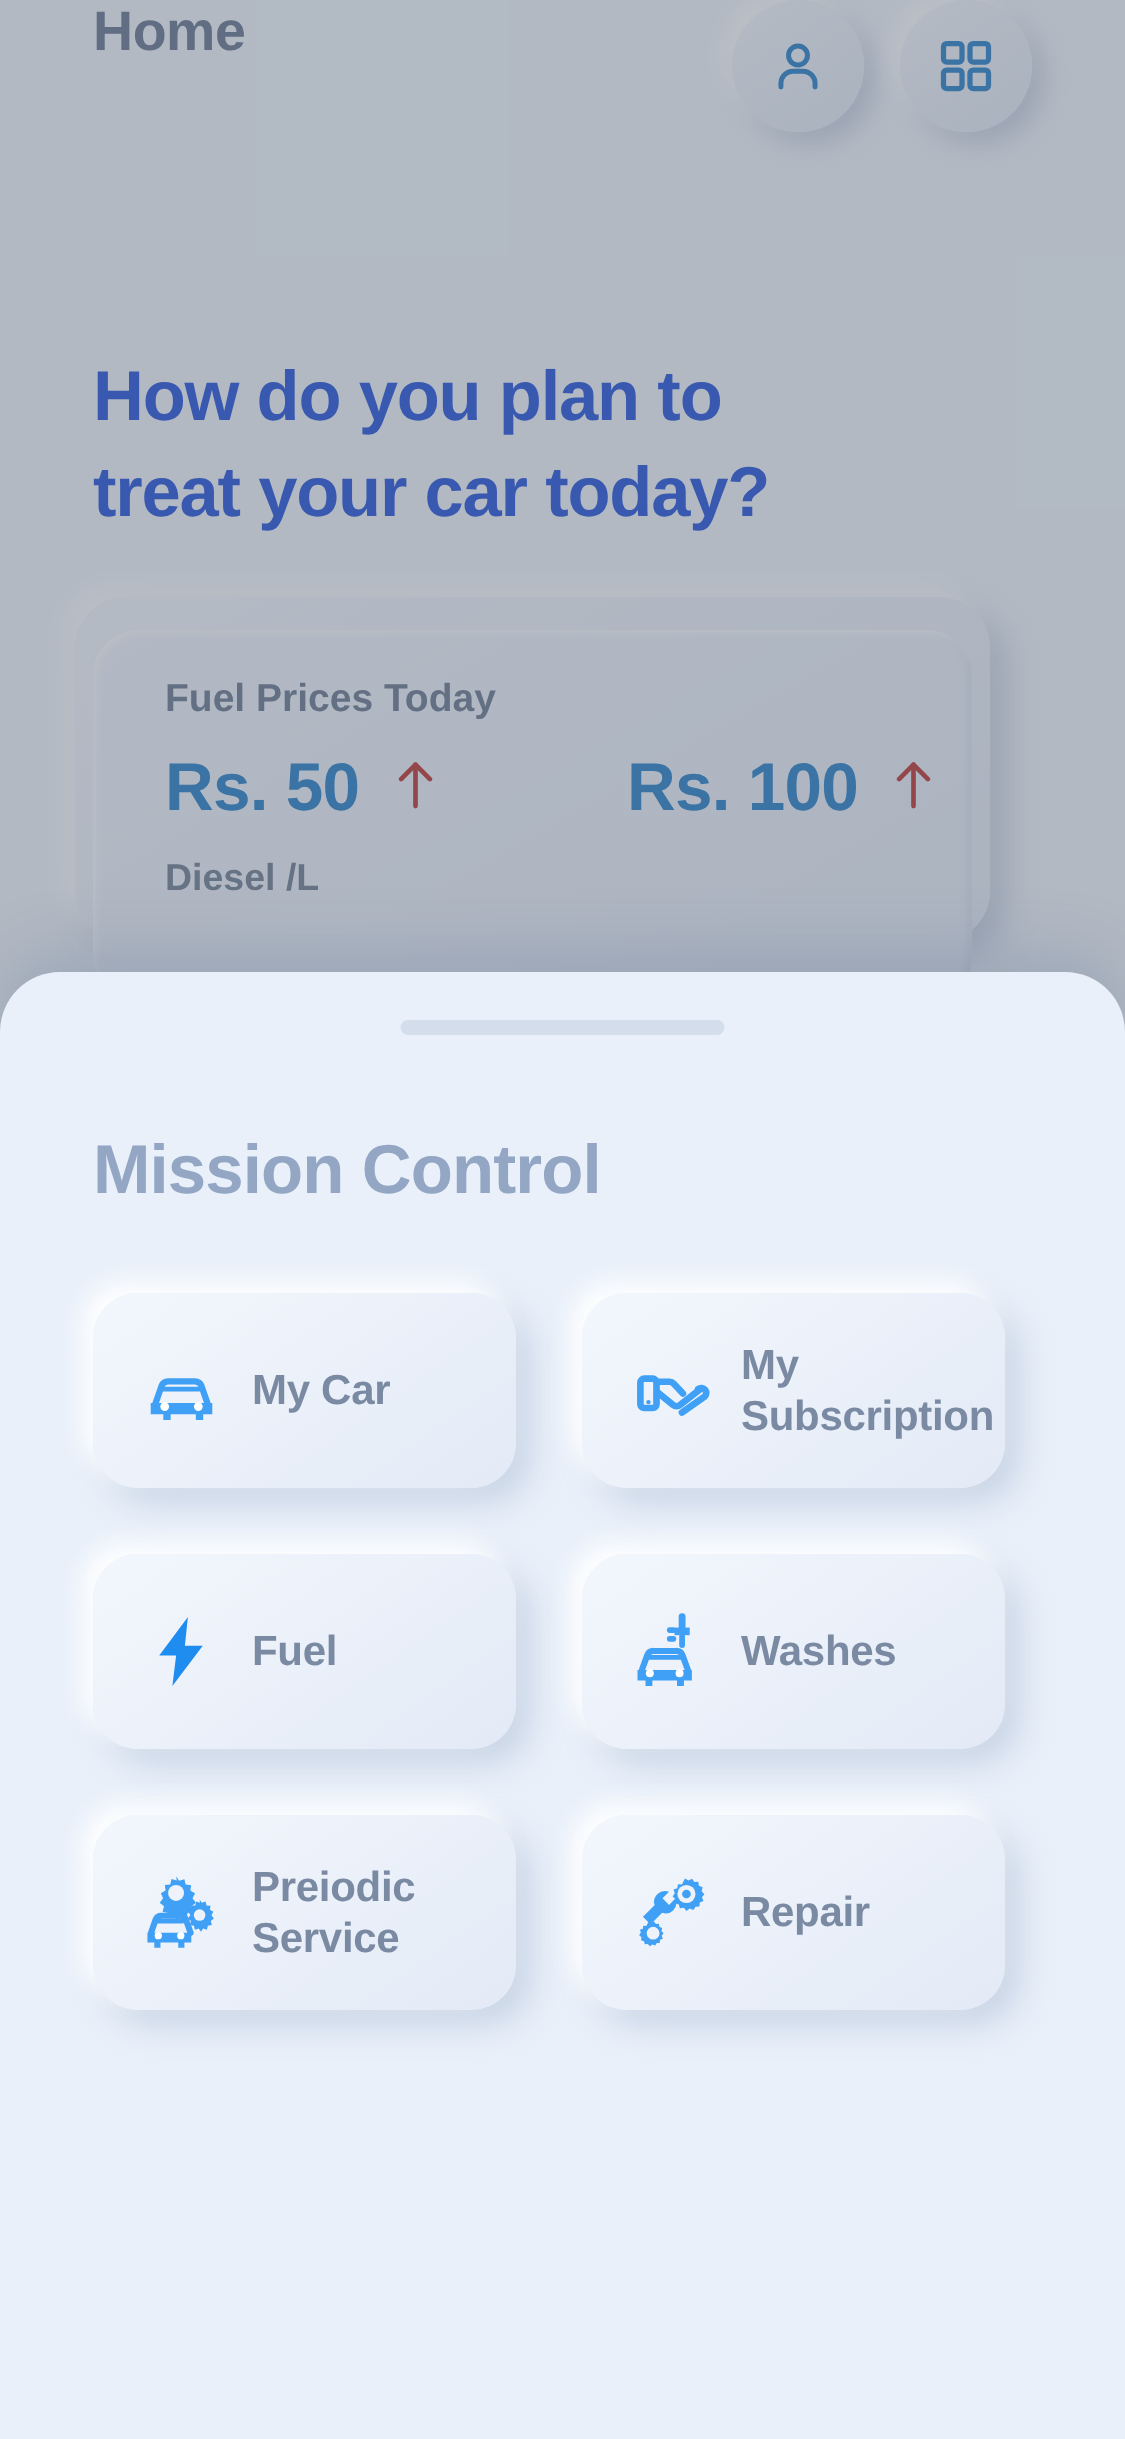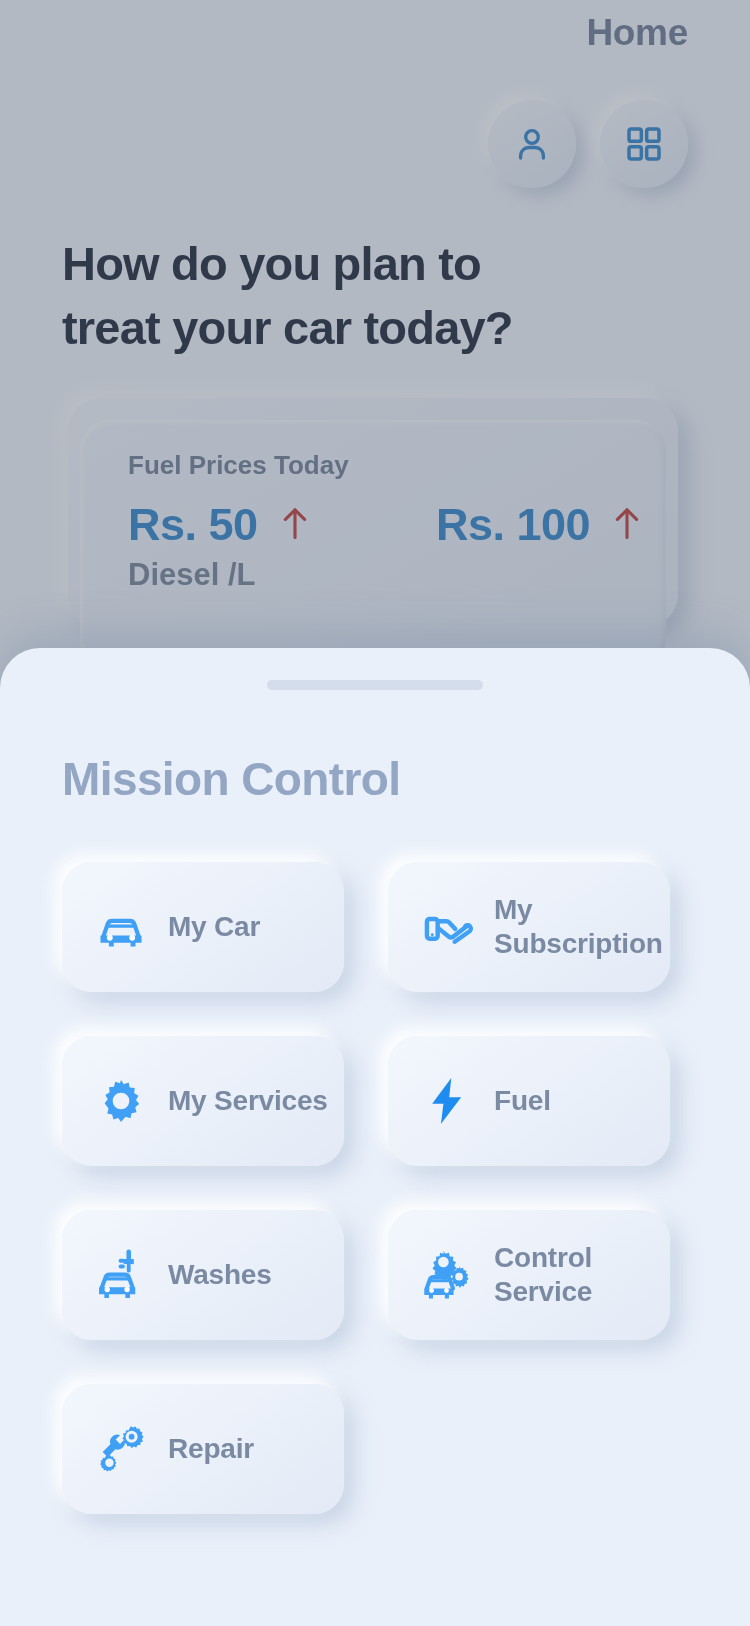--- a/index.html
+++ b/index.html
@@ -28,24 +28,23 @@
     position:absolute; left:0; top:0; right:0; height:700px;
     background:rgba(96,106,118,0.42);
     z-index:5;
     pointer-events:none;
   }
 
   
   .header {
     position:absolute;
     left:0; top:0; width:750px; height:200px;
-    display:flex; align-items:flex-end;
-    padding:12px 62px;
+    display:flex; align-items:flex-start;
+    padding:0 62px;
     z-index:3;
-    flex-direction:column;
   }
   .header-title {
     font-size:37px;
     font-weight:bold;
     color:#62718a;
     letter-spacing:-0.3px;
     flex:1;
   }
   .header-actions {
     display:flex; align-items:center; gap:24px;
@@ -65,28 +64,28 @@
   
   .hero {
     position:absolute;
     left:62px; top:232px; width:600px;
     z-index:3;
   }
   .hero-line {
     font-size:47px;
     line-height:64px;
     font-weight:bold;
-    color:#0f172a;
+    color:#1d4ed8;
     letter-spacing:-0.8px;
   }
 
   
   .fuel-wrap {
     position:absolute;
-    left:68px; top:398px; width:610px; height:230px;
+    left:50px; top:398px; width:610px; height:230px;
     z-index:3;
   }
   .fuel-outer {
     position:absolute; inset:0;
     border-radius:34px;
     background:linear-gradient(150deg,#f1f5fc,#e2e9f4);
     box-shadow: -8px -8px 16px rgba(255,255,255,0.8),
                  10px 10px 22px rgba(140,158,185,0.45);
   }
   .fuel-inner {
@@ -110,22 +109,22 @@
   }
   .fuel-price {
     font-size:45px;
     font-weight:bold;
     color:#1f7ac4;
     letter-spacing:-0.5px;
     white-space:nowrap;
   }
   .arrow-up { display:block; }
   .fuel-label {
-    margin-top:6px;
-    font-size:31px;
+    margin-top:20px;
+    font-size:25px;
     font-weight:bold;
     color:#6b7a90;
   }
 
   
   .sheet {
     position:absolute;
     left:0; top:648px; width:750px; height:978px;
     background:#e9f0fa;
     border-radius:40px 40px 0 0;
@@ -283,29 +282,20 @@
             <rect x="3.4" y="8.6" width="4.6" height="8.4" rx="1.1"></rect>
             <circle cx="5.7" cy="15.3" r="0.62" fill="#3fa0f5" stroke="none"></circle>
             <path d="M8.4 9.5h3.3a1.7 1.7 0 0 1 1.25.55l2.6 2.8"></path>
             <path d="M8.4 12.6l4.3 3.5c.6.5 1.45.5 2.05 0l5.4-4.2"></path>
             <path d="M19.9 11.6c.6-.5 1.5-.42 2 .2s.4 1.5-.22 2l-6.4 4.5"></path>
           </svg>
         </span>
         <span class="tile-label">My Subscription</span>
       </button>
 
-      <button class="tile">
-        <span class="tile-icon">
-          <svg width="50" height="50" viewBox="0 0 24 24" fill="#3fa0f5" stroke="none">
-            <path d="M12 1.9l1.35 2.0 2.3-.75.55 2.35 2.4.25-.3 2.4 2.05 1.3-1.15 2.12 1.5 1.9-1.85 1.55.6 2.35-2.35.55-.6 2.35-2.3-.75L12 22.1l-1.35-2.0-2.3.75-.6-2.35-2.35-.55.6-2.35L4.15 13.1l1.5-1.9L4.5 9.08 6.55 7.78l-.3-2.4 2.4-.25.55-2.35 2.3.75z"></path>
-            <circle cx="12" cy="12" r="4.0" fill="#eef3fb"></circle>
-          </svg>
-        </span>
-        <span class="tile-label">My Services</span>
-      </button>
 
       <button class="tile">
         <span class="tile-icon">
           <svg width="54" height="54" viewBox="0 0 24 24" fill="#1f8cf0" stroke="none">
             <path d="M13.9 1.8L5.4 13.2h5.0L9.3 22.2l9.0-11.9h-5.3z"></path>
           </svg>
         </span>
         <span class="tile-label">Fuel</span>
       </button>
 
@@ -333,21 +323,21 @@
             <circle cx="10.5" cy="6.6" r="2.2" fill="#eef3fb" stroke="none"></circle>
             <path d="M17.0 8.4l.6.9 1.05-.32.25 1.07 1.08.1-.14 1.08.94.57-.52.97.69.87-.87.72.29 1.07-1.08.25-.29 1.07-1.04-.32-.6.9-.61-.9-1.04.32-.29-1.07-1.08-.25.29-1.07-.87-.72.69-.87-.52-.97.94-.57-.14-1.08 1.08-.1.25-1.07 1.04.32z" fill="#3fa0f5" stroke="none"></path>
             <circle cx="17.0" cy="12.7" r="1.6" fill="#eef3fb" stroke="none"></circle>
             <path d="M2.6 17.6h12.1v2.7h-1.9v1.4h-1.7v-1.4H6.2v1.4H4.5v-1.4H2.6z" fill="#3fa0f5" stroke="none"></path>
             <path d="M3.6 17.6l1.25-3.6a1.7 1.7 0 0 1 1.6-1.1h5.2a1.7 1.7 0 0 1 1.6 1.1l1.25 3.6"></path>
             <path d="M5.0 14.4h7.3" stroke-width="1.3"></path>
             <circle cx="5.6" cy="18.4" r="1.0" fill="#ffffff" stroke="none"></circle>
             <circle cx="11.8" cy="18.4" r="1.0" fill="#ffffff" stroke="none"></circle>
           </svg>
         </span>
-        <span class="tile-label">Control Service</span>
+        <span class="tile-label">Preiodic Service</span>
       </button>
 
       <button class="tile">
         <span class="tile-icon">
           <svg width="58" height="58" viewBox="0 0 24 24" fill="none" stroke="#3fa0f5" stroke-width="1.7" stroke-linecap="round" stroke-linejoin="round">
             <path d="M16.0 2.6l.95.55 1.0-.48.62.93 1.1-.07.18 1.1 1.02.42-.27 1.08.75.81-.68.88.42 1.03-1.03.42-.07 1.1-1.1.02-.56.95-1.02-.42-.9.64-.72-.84-1.1.13-.3-1.06-1.05-.35.16-1.09-.82-.74.6-.93-.35-1.05 1.06-.3.16-1.09 1.1.06.48-.99z" fill="#3fa0f5" stroke="none"></path>
             <circle cx="16.4" cy="6.9" r="2.5" fill="#eef3fb" stroke="none"></circle>
             <circle cx="16.4" cy="6.9" r="1.2" fill="#3fa0f5" stroke="none"></circle>
             <path d="M11.6 6.3a3.0 3.0 0 0 0-4.0 3.7l-3.2 3.2 2.1 2.1 3.2-3.2a3.0 3.0 0 0 0 3.7-4.0l-1.8 1.8-1.8-1.8z" fill="#3fa0f5" stroke="none"></path>
             <path d="M6.0 14.4l.72.42.78-.35.45.7.85-.06.13.85.78.33-.2.83.58.62-.52.68.32.79-.79.32-.05.85-.85.02-.43.73-.78-.32-.69.49-.55-.64-.85.1-.23-.82-.8-.27.12-.84-.63-.57.46-.71-.27-.81.82-.23.12-.84.84.05z" fill="#3fa0f5" stroke="none"></path>

